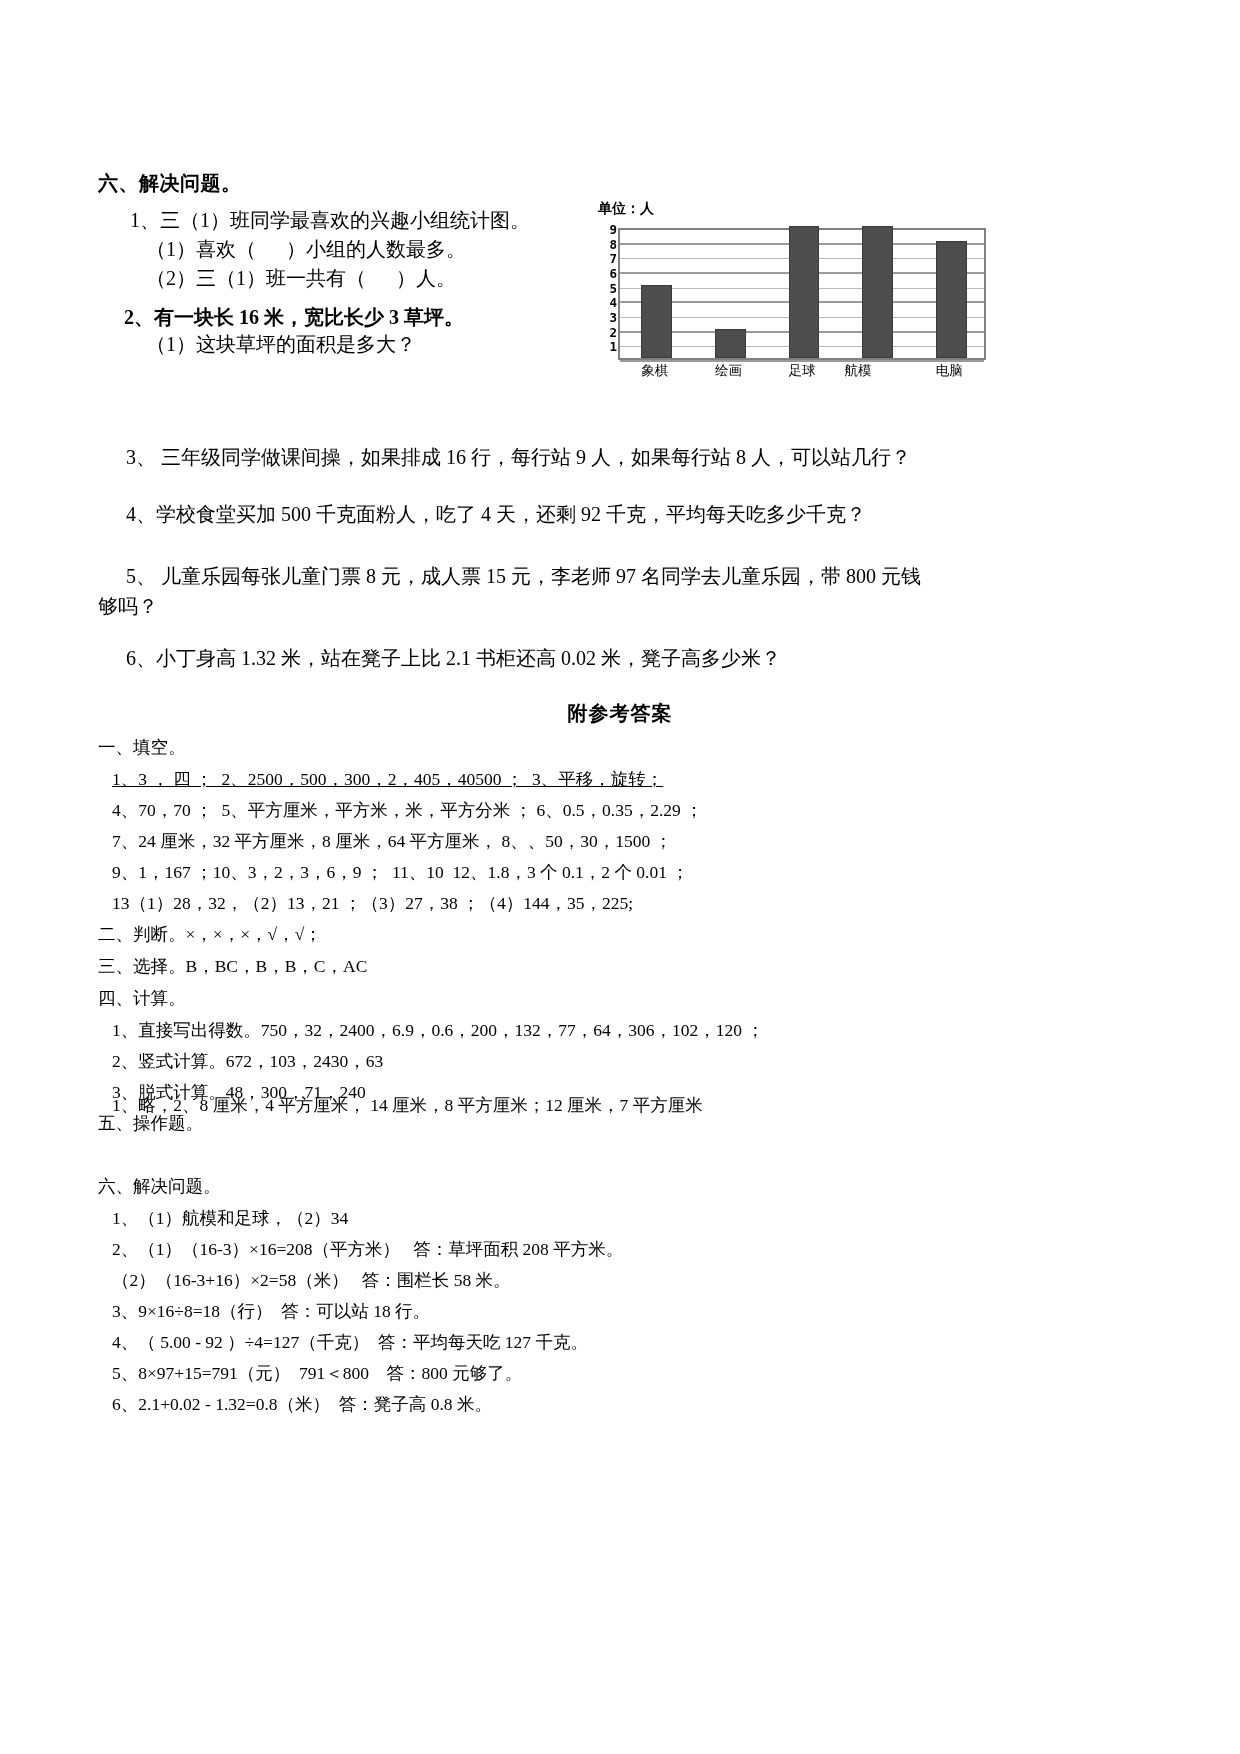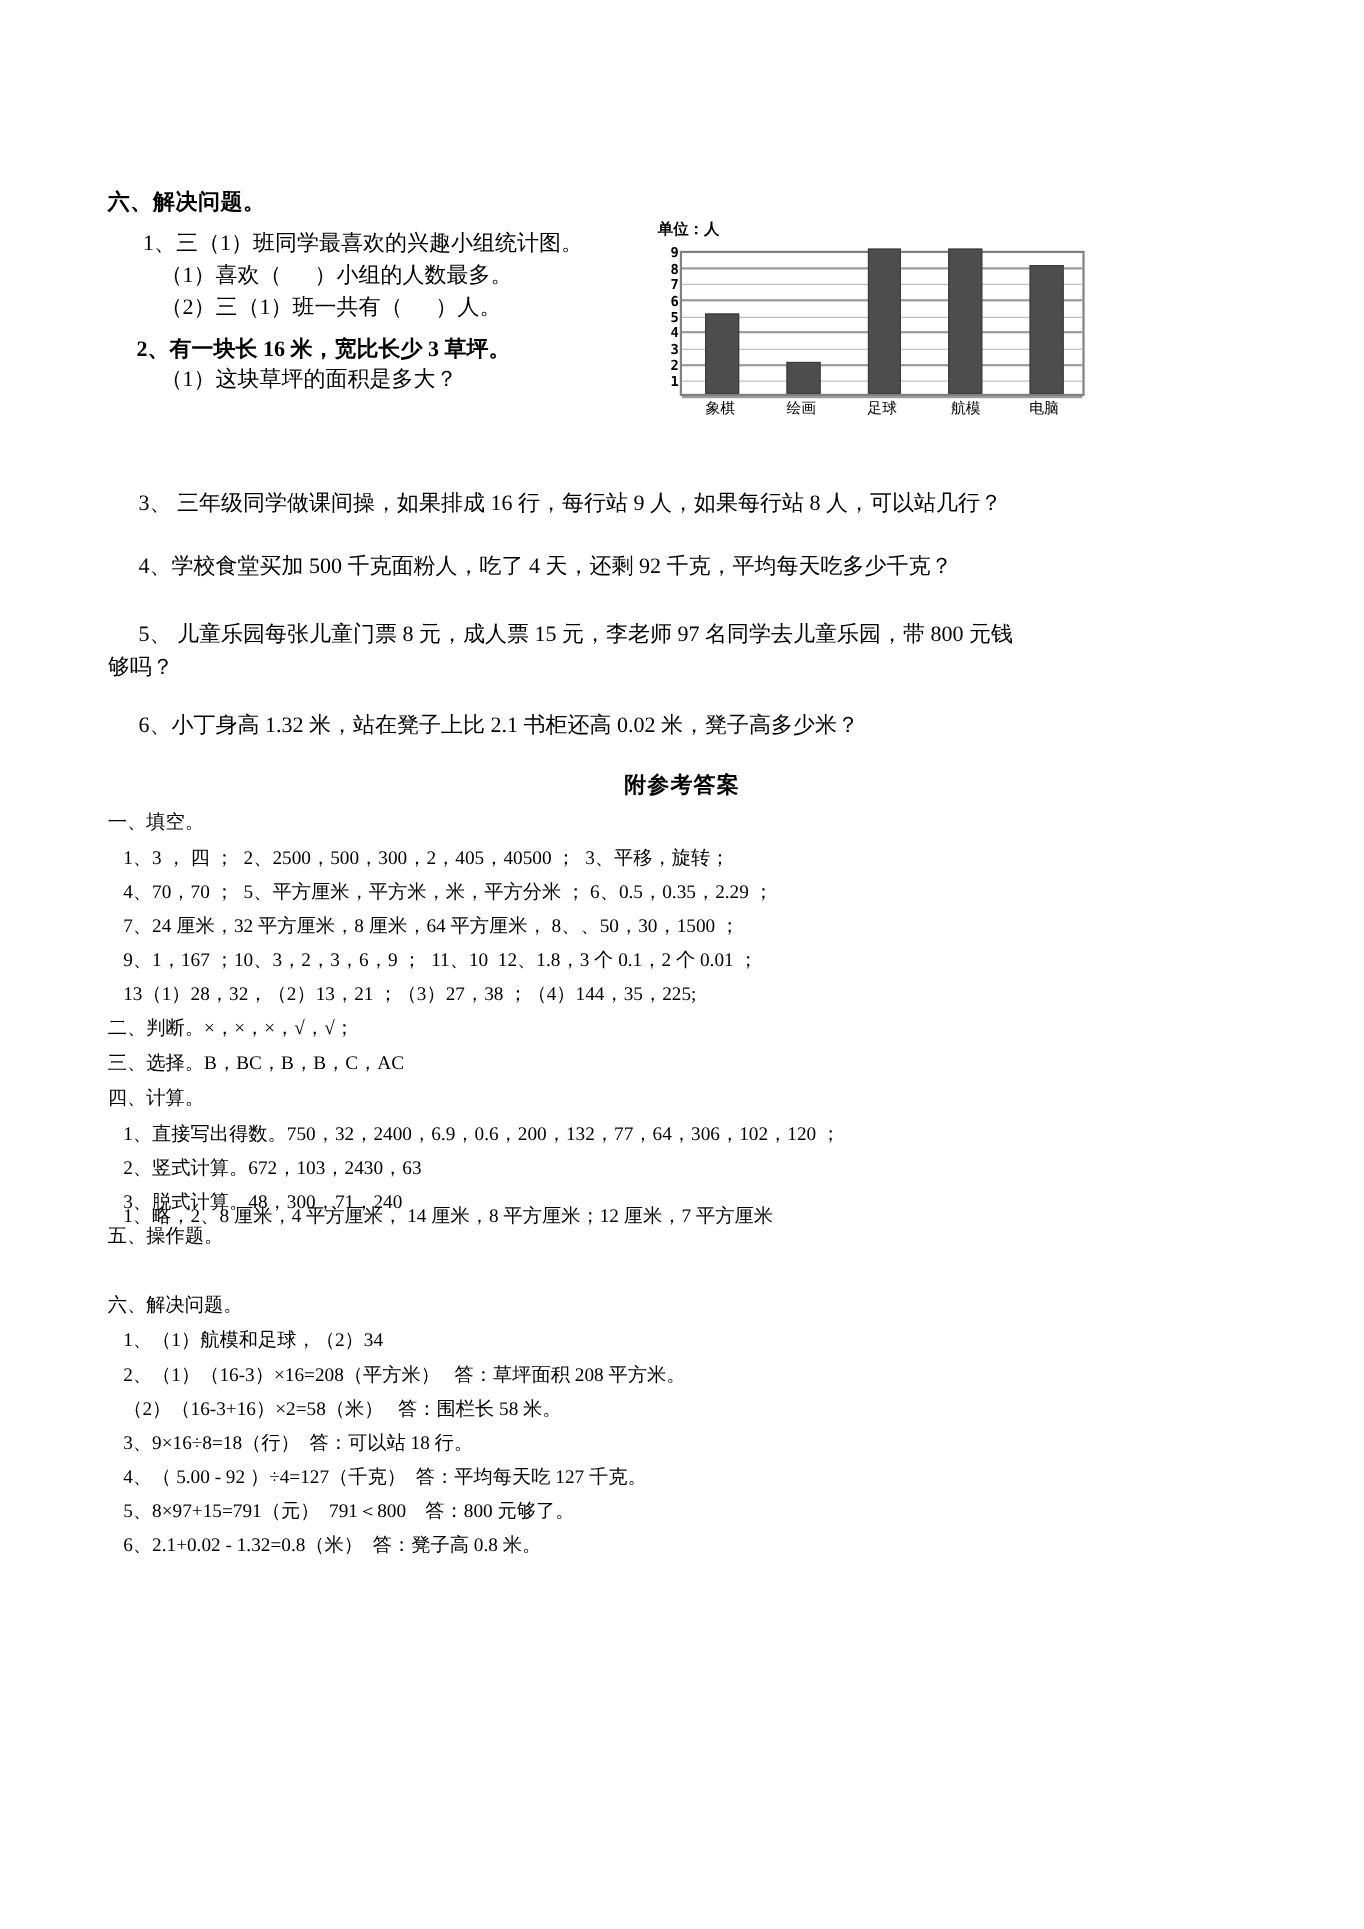--- a/index.html
+++ b/index.html
@@ -169,30 +169,30 @@
         <div class="bar" title="象棋: 5" style="left: 21.344px; width: 30.912px; height: 73.3333px; background: rgb(77, 77, 77);"></div>
         <div class="bar" title="绘画: 2" style="left: 94.944px; width: 30.912px; height: 29.3333px; background: rgb(77, 77, 77);"></div>
         <div class="bar" title="足球: 9" style="left: 168.544px; width: 30.912px; height: 132px; background: rgb(77, 77, 77);"></div>
         <div class="bar" title="航模: 9" style="left: 242.144px; width: 30.912px; height: 132px; background: rgb(77, 77, 77);"></div>
         <div class="bar" title="电脑: 8" style="left: 315.744px; width: 30.912px; height: 117.333px; background: rgb(77, 77, 77);"></div>
       </div>
     <div class="xlabels" id="xlabels">
         <div class="xlabel" style="left: 36.8px;">象棋</div>
         <div class="xlabel" style="left: 110.4px;">绘画</div>
         <div class="xlabel" style="left: 184px;">足球</div>
-        <div class="xlabel" style="left: 260px;">航模</div>
+        <div class="xlabel" style="left: 240px;">航模</div>
         <div class="xlabel" style="left: 331.2px;">电脑</div>
       </div>
   </div>
 
   <div class="ans-title" style="top:700px;">附参考答案</div>
 
   <div id="answer-key-body">
       <div class="a-head" style="left: 98px; top: 735px;">一、填空。</div>
-      <div class="a-line" style="left: 112px; top: 767px;">1、3 ， 四 ；  2、2500，500，300，2，405，40500 ；  3、平移，旋转；</div>
+      <div class="a-line" style="left: 112px; top: 767px; text-decoration: underline;">1、3 ， 四 ；  2、2500，500，300，2，405，40500 ；  3、平移，旋转；</div>
       <div class="a-line" style="left: 112px; top: 798px;">4、70，70 ；  5、平方厘米，平方米，米，平方分米 ； 6、0.5，0.35，2.29 ；</div>
       <div class="a-line" style="left: 112px; top: 829px;">7、24 厘米，32 平方厘米，8 厘米，64 平方厘米， 8、、50，30，1500 ；</div>
       <div class="a-line" style="left: 112px; top: 860px;">9、1，167 ；10、3，2，3，6，9 ；  11、10  12、1.8，3 个 0.1，2 个 0.01 ；</div>
       <div class="a-line" style="left: 112px; top: 891px;">13（1）28，32，（2）13，21 ；（3）27，38 ；（4）144，35，225;</div>
       <div class="a-head" style="left: 98px; top: 922px;">二、判断。×，×，×，√，√；</div>
       <div class="a-head" style="left: 98px; top: 954px;">三、选择。B，BC，B，B，C，AC</div>
       <div class="a-head" style="left: 98px; top: 986px;">四、计算。</div>
       <div class="a-line" style="left: 112px; top: 1018px;">1、直接写出得数。750，32，2400，6.9，0.6，200，132，77，64，306，102，120 ；</div>
       <div class="a-line" style="left: 112px; top: 1049px;">2、竖式计算。672，103，2430，63</div>
       <div class="a-line" style="left: 112px; top: 1080px;">3、脱式计算。48，300，71，240</div>

